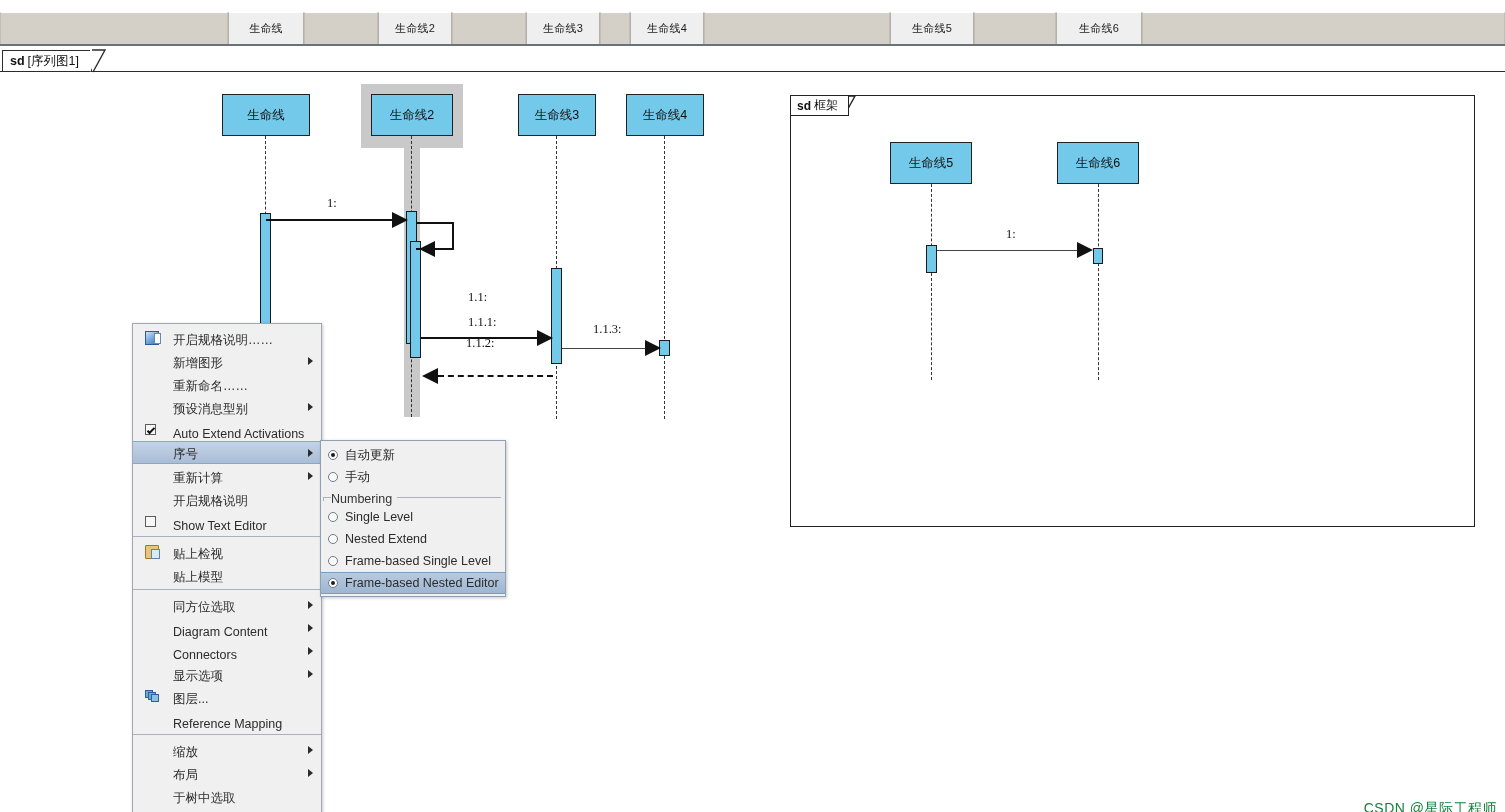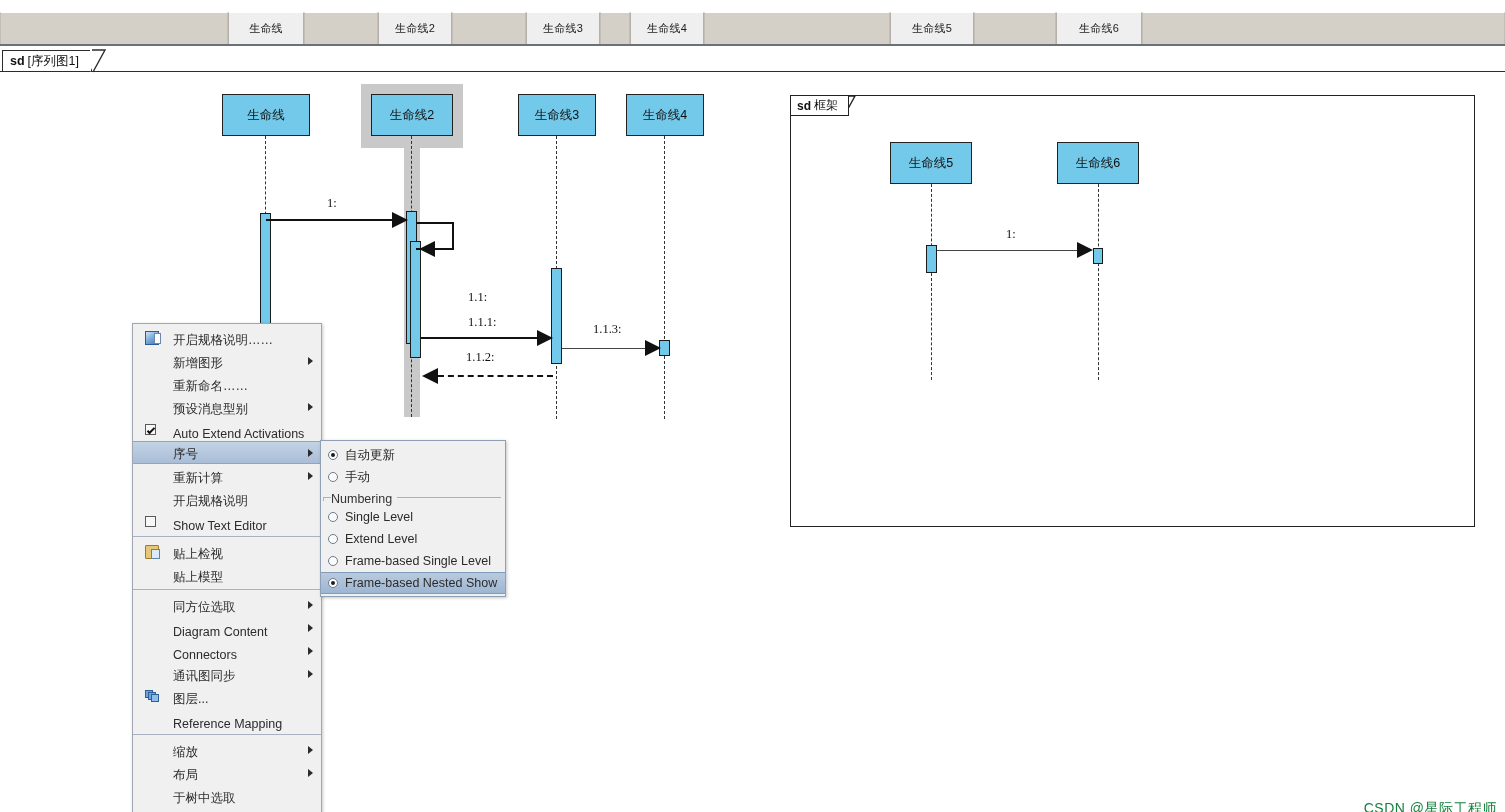--- a/index.html
+++ b/index.html
@@ -468,21 +468,21 @@
     <div class="self-msg" style="left:416px; top:150px; width:38px; height:28px;"></div>
     <div class="arrow-left" style="left:419px; top:169px;"></div>
     <div class="msg-label" style="left:468px; top:218px;">1.1:</div>
 
     <div class="msg-line solid" style="left:421px; top:265px; width:120px;"></div>
     <div class="arrow-right" style="left:537px; top:258px;"></div>
     <div class="msg-label" style="left:468px; top:243px;">1.1.1:</div>
 
     <div class="msg-line dashed" style="left:438px; top:303px; width:115px;"></div>
     <div class="arrow-left" style="left:422px; top:296px;"></div>
-    <div class="msg-label" style="left:466px; top:278px;">1.1.2:</div>
+    <div class="msg-label" style="left:466px; top:264px;">1.1.2:</div>
 
     <div class="msg-line thin" style="left:562px; top:276px; width:90px;"></div>
     <div class="arrow-right" style="left:645px; top:268px;"></div>
     <div class="msg-label" style="left:593px; top:250px;">1.1.3:</div>
 
     <div class="msg-line thin" style="left:937px; top:178px; width:146px;"></div>
     <div class="arrow-right" style="left:1077px; top:170px;"></div>
     <div class="msg-label" style="left:1006px; top:155px;">1:</div>
 
   </div>
@@ -537,21 +537,21 @@
       </div>
       <div class="menu-item">
         <span>Diagram Content</span>
         <span class="arrow"></span>
       </div>
       <div class="menu-item">
         <span>Connectors</span>
         <span class="arrow"></span>
       </div>
       <div class="menu-item">
-        <span>通讯图同步</span>
+        <span>显示选项</span>
         <span class="arrow"></span>
       </div>
       <div class="menu-item">
         <span class="mi-icon ico-layers">
           <i></i>
           <i></i>
           <i></i>
         </span>
         <span>图层...</span>
       </div>
@@ -586,27 +586,27 @@
       </div>
       <div class="group-label">
         <span>Numbering</span>
       </div>
       <div class="sub-item">
         <span class="radio"></span>
         <span>Single Level</span>
       </div>
       <div class="sub-item">
         <span class="radio"></span>
-        <span>Extend Level</span>
+        <span>Nested Extend</span>
       </div>
       <div class="sub-item">
         <span class="radio"></span>
         <span>Frame-based Single Level</span>
       </div>
       <div class="sub-item hl">
         <span class="radio on"></span>
-        <span>Frame-based Nested Show</span>
+        <span>Frame-based Nested Editor</span>
       </div>
     </div>
 
   <div id="watermark">CSDN @星际工程师</div>
 
 </div>
 
 </body></html>

